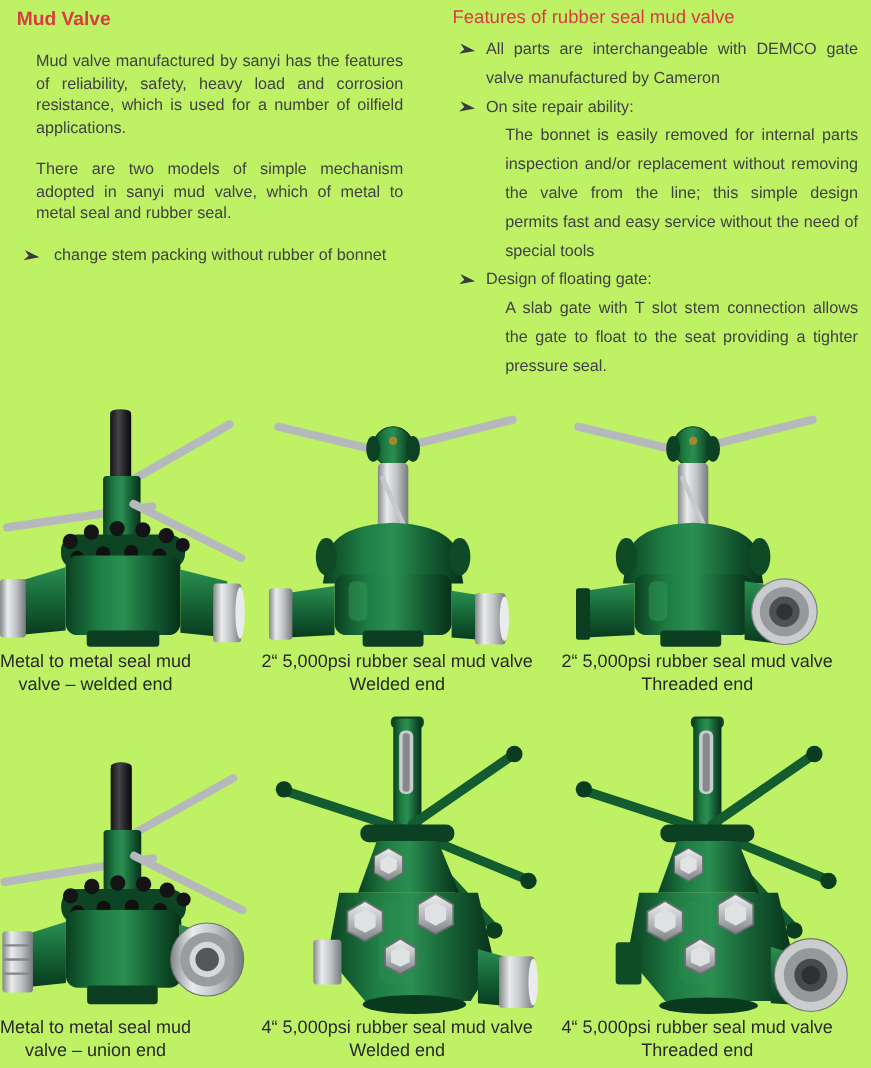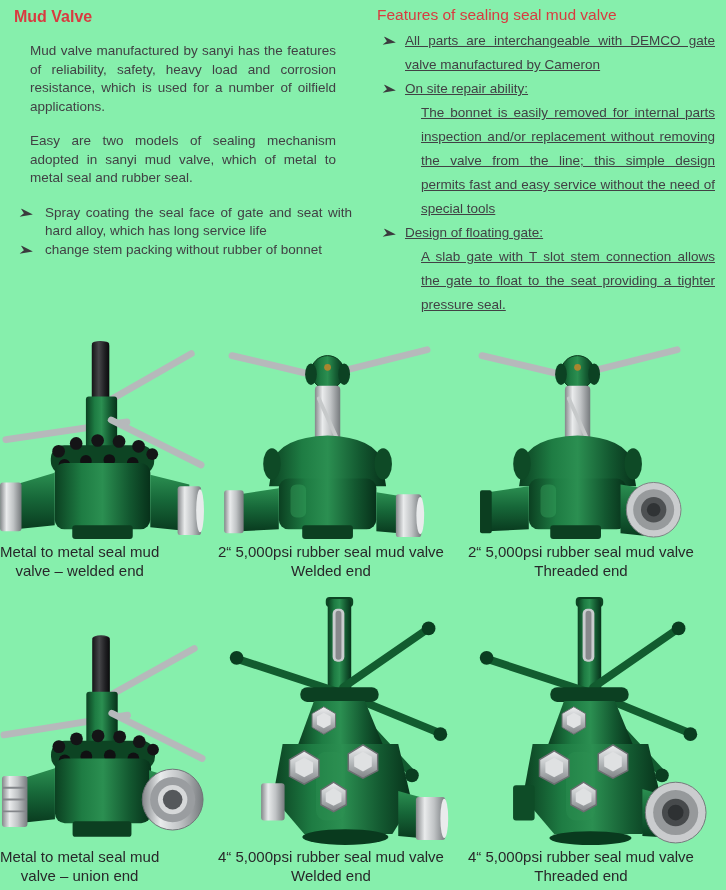--- a/index.html
+++ b/index.html
@@ -1,32 +1,32 @@
 <!DOCTYPE html>
 <html><head>
 <meta charset="utf-8">
 <style>
   :root{
     --red:#d83b40;
     --ink:#414144;
     --cap:#28282a;
   }
   html,body{margin:0;padding:0;background:#ffffff;}
-  .page{position:relative;width:726px;height:890px;background:#86efac;overflow:hidden;
+  .page{position:relative;width:726px;height:890px;background:#bef264;overflow:hidden;
         font-family:"Liberation Sans",sans-serif;}
   .cols{position:absolute;top:6px;left:14px;width:702px;display:flex;gap:25px;}
   .col{width:338px;}
   h1{font-size:16px;font-weight:bold;color:var(--red);margin:2px 0 9px 0;}
   h2{font-size:15.5px;font-weight:400;color:var(--red);margin:0 0 5px 0;}
   .col.left h2{margin-top:20px;}
   p.body{font-size:13.5px;line-height:18.5px;color:var(--ink);text-align:justify;margin:16px;}
   ul.feat{list-style:none;margin:1px 0 0 0;padding:0;}
   ul.feat li{position:relative;padding-left:31px;font-size:13.5px;line-height:18.5px;
              color:var(--ink);text-align:justify;}
-  ul.feat.roomy li{line-height:24px;padding-left:28px;text-decoration:underline;}
+  ul.feat.roomy li{line-height:24px;padding-left:28px;}
   .arr{position:absolute;left:6px;top:5px;width:13px;height:9px;background:#3b3b3e;
        clip-path:polygon(0 2%,100% 50%,0 98%,30% 50%);transform:rotate(8deg);}
   ul.feat.roomy .arr{top:8px;}
   .detail{margin-left:16px;text-align:justify;}
   .detail:empty{display:none;}
   .grid{position:absolute;left:0;width:726px;display:grid;grid-template-columns:218px 250px 258px;}
   .row1{top:338px;}
   .row2{top:593px;}
   .cell{display:flex;flex-direction:column;align-items:flex-start;}
   .imgbox{display:flex;align-items:flex-end;justify-content:center;}
@@ -71,29 +71,28 @@
     </linearGradient>
   </defs>
 </svg>
 
 <div class="page">
 
   <div class="cols">
     <div class="col left">
       <h1>Mud Valve</h1>
       <p class="body">Mud valve manufactured by sanyi has the features of reliability, safety, heavy load and corrosion resistance, which is used for a number of oilfield applications.</p>
-      <p class="body">Easy are two models of sealing mechanism adopted in sanyi mud valve, which of metal to metal seal and rubber seal.</p>
+      <p class="body">There are two models of simple mechanism adopted in sanyi mud valve, which of metal to metal seal and rubber seal.</p>
       <ul class="feat">
-        <li><span class="arr"></span><span>Spray coating the seal face of gate and seat with hard alloy, which has long service life</span></li>
         <li><span class="arr"></span><span>change stem packing without rubber of bonnet</span></li>
       </ul>
     </div>
 
     <div class="col right">
-      <h2>Features of sealing seal mud valve</h2>
+      <h2>Features of rubber seal mud valve</h2>
       <ul class="feat roomy">
         <li><span class="arr"></span><span>All parts are interchangeable with DEMCO gate valve manufactured by Cameron</span>
           </li>
         <li><span class="arr"></span><span>On site repair ability:</span>
           <div class="detail">The bonnet is easily removed for internal parts inspection and/or replacement without removing the valve from the line; this simple design permits fast and easy service without the need of special tools</div></li>
         <li><span class="arr"></span><span>Design of floating gate:</span>
           <div class="detail">A slab gate with T slot stem connection allows the gate to float to the seat providing a tighter pressure seal.</div></li>
       </ul>
     </div>
   </div>

